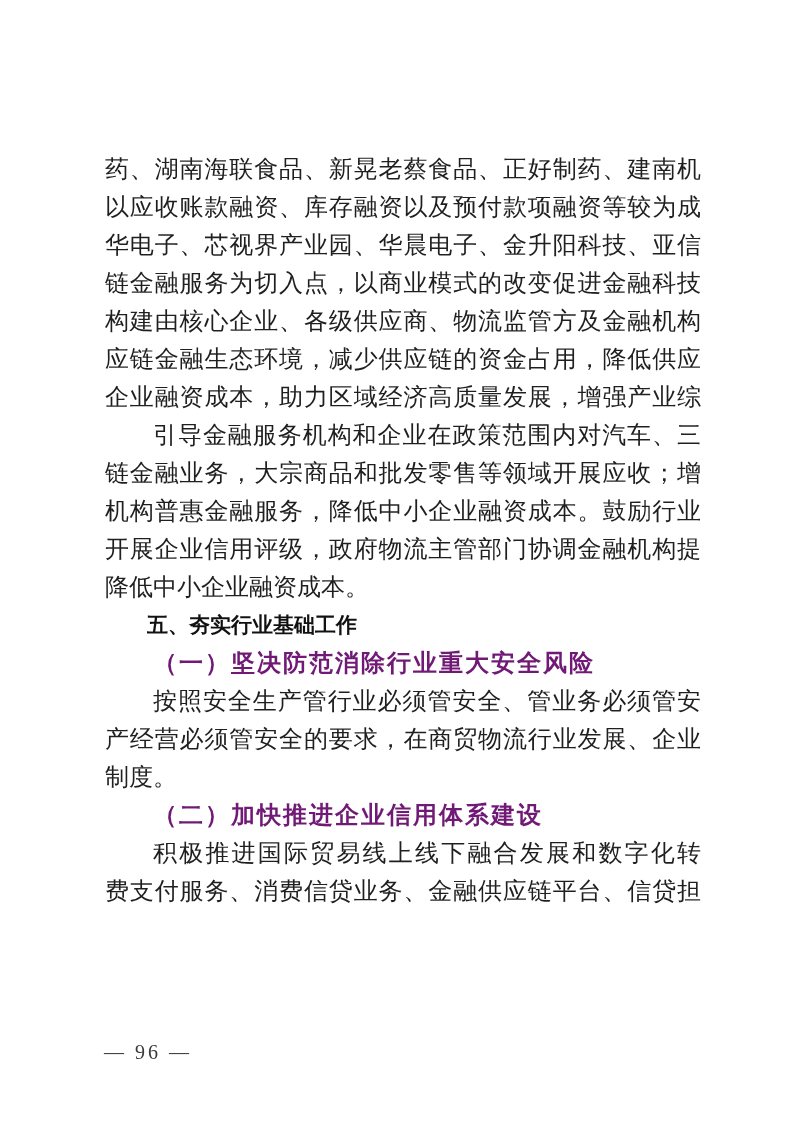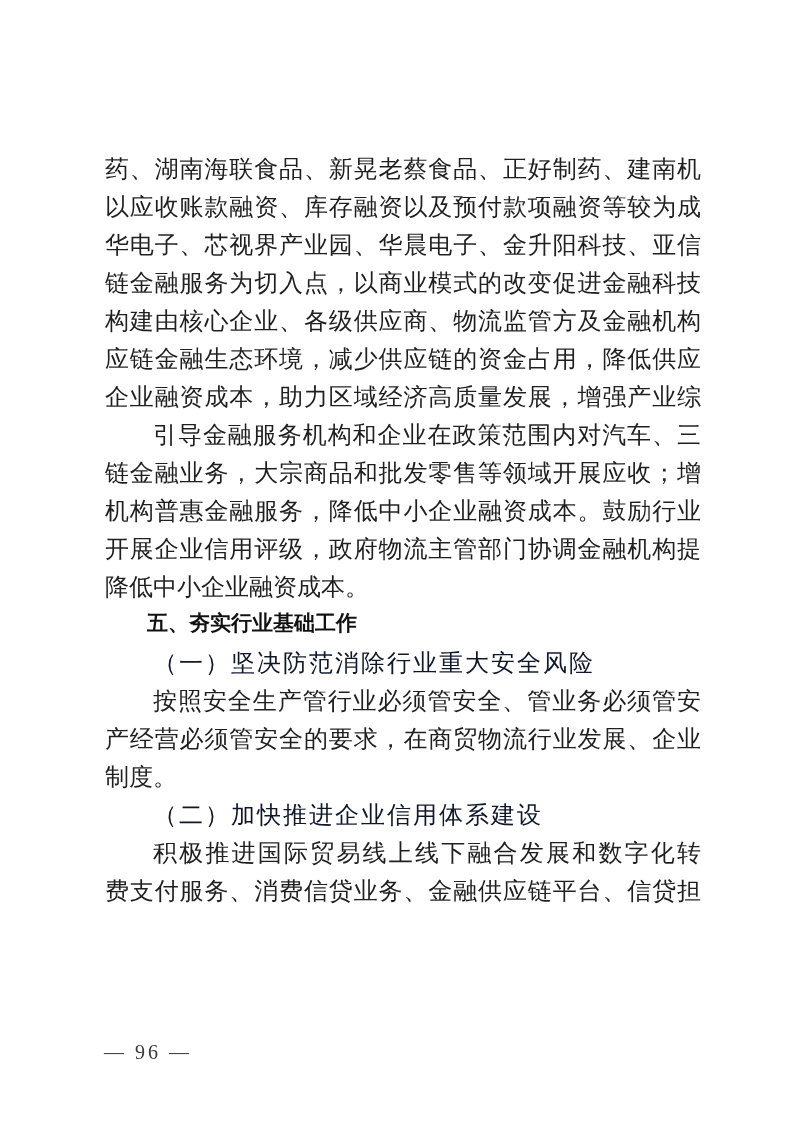--- a/index.html
+++ b/index.html
@@ -33,28 +33,29 @@
     text-align: justify;
     text-align-last: justify;
     text-indent: 2em;
   }
   .body-last {
     text-align: left;
   }
   .heading {
     font-weight: bold;
     text-indent: 2em;
-    font-family: Liberation Mono, monospace;
+    font-family: Liberation Serif, serif;
     font-size: 21px;
     color: #111;
   }
   .subheading {
     text-indent: 2em;
     letter-spacing: 2px;
-    color: #0f172a;
+    color: #701a75;
+    font-weight: bold;
   }
   .footer {
     position: absolute;
     left: 104px; top: 1037px;
     height: 30px; line-height: 30px;
     font-size: 20px;
     color: #3a3a3a;
     letter-spacing: 3px;
   }
 </style>

